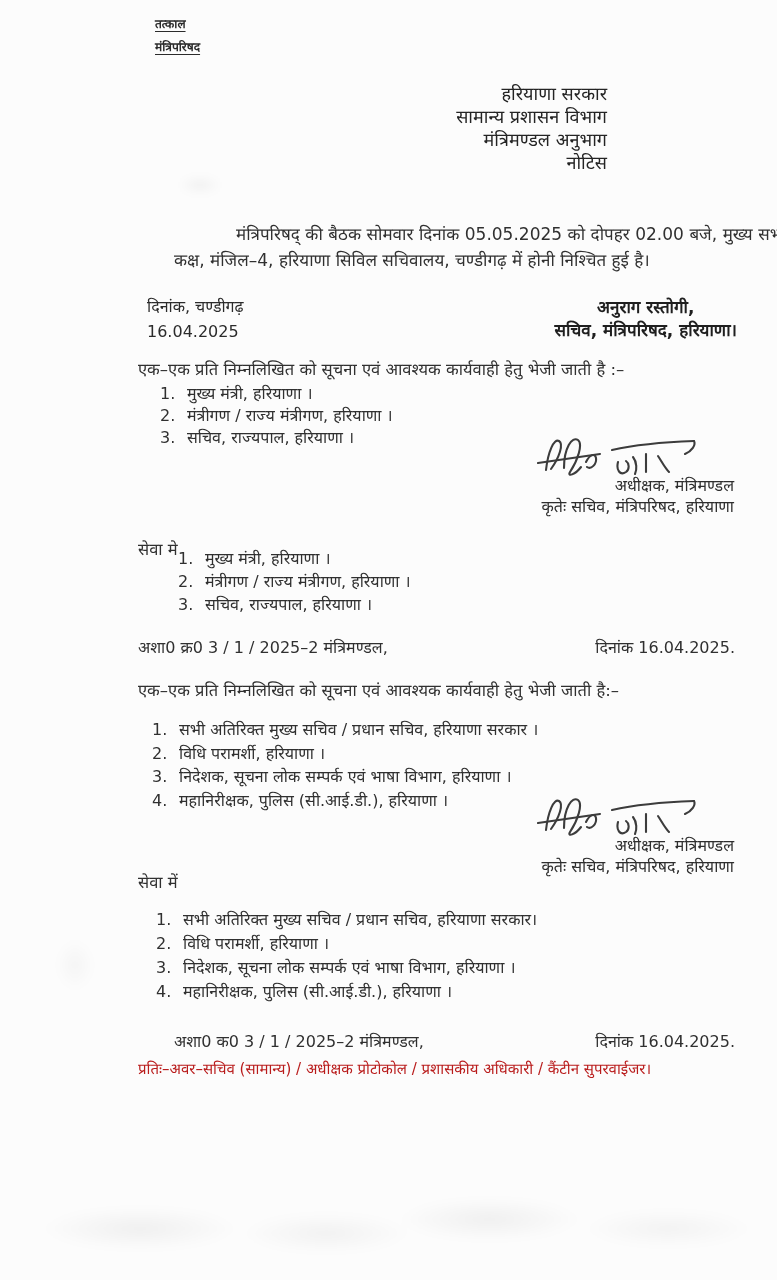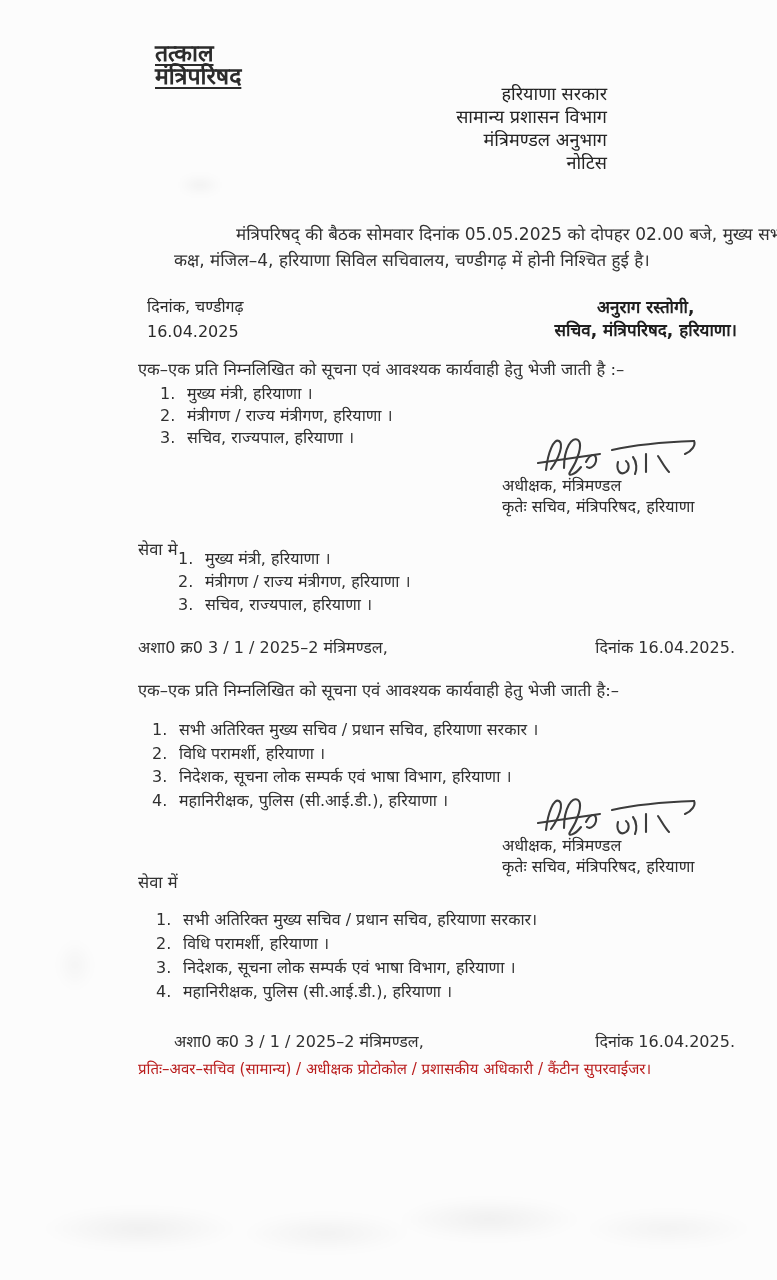--- a/index.html
+++ b/index.html
@@ -21,21 +21,21 @@
       radial-gradient(ellipse 120px 28px at 42% 60%, rgba(0,0,0,0.045), transparent 70%),
       radial-gradient(ellipse 130px 30px at 63% 45%, rgba(0,0,0,0.05), transparent 70%),
       radial-gradient(ellipse 120px 26px at 86% 55%, rgba(0,0,0,0.04), transparent 70%);
   }
   .artifact.smudge1{left:165px;top:168px;width:70px;height:34px;
     background:radial-gradient(ellipse 30px 12px at 50% 50%, rgba(0,0,0,0.06), transparent 70%);}
   .artifact.smudge2{left:40px;top:920px;width:70px;height:90px;
     background:radial-gradient(ellipse 26px 36px at 50% 50%, rgba(0,0,0,0.03), transparent 70%);}
 
   .abs{position:absolute;}
-  .urgent{left:155px;top:42px;font-size:23px;line-height:23px;font-weight:bold;}
+  .urgent{left:155px;top:13px;font-size:12px;line-height:23px;font-weight:bold;}
   .urgent span{display:block;text-decoration:underline;text-underline-offset:3px;}
 
   .gov-header{left:327px;top:82px;width:280px;text-align:right;
     font-size:18px;line-height:23px;color:#242424;}
   .gov-header div{white-space:nowrap;}
 
   .meeting-para{left:138px;top:204px;width:612px;
     font-size:17px;line-height:26px;text-align:justify;text-indent:62px;color:#303030;margin-left:36px;}
 
   .dateline{left:147px;top:294px;font-size:16px;line-height:25px;}
@@ -46,21 +46,21 @@
   .intro2{top:678px;}
 
   .doc-list{left:160px;font-size:16px;color:#303030;}
   .doc-list .row{display:flex;gap:9px;}
   .doc-list .num{min-width:18px;}
   .list1{top:383px;line-height:22px;}
   .list2{top:547px;line-height:23px;left:178px;}
   .list3{top:718px;line-height:23.5px;left:152px;}
   .list4{top:908px;line-height:24px;left:156px;}
 
-  .sig-block{width:232px;text-align:left;font-size:16px;line-height:21px;color:#2e2e2e;}
+  .sig-block{width:232px;text-align:right;font-size:16px;line-height:21px;color:#2e2e2e;}
   .sig1{left:502px;top:432px;}
   .sig2{left:502px;top:792px;}
   .sig-block svg{display:block;margin:0 auto -1px auto;}
 
   .seva{left:138px;font-size:16.5px;color:#303030;}
   .seva1{top:505px;margin-top:32px;}
   .seva2{top:870px;}
 
   .ref-row{left:138px;right:42px;top:636px;display:flex;
     justify-content:space-between;align-items:flex-end;font-size:16px;color:#303030;}

